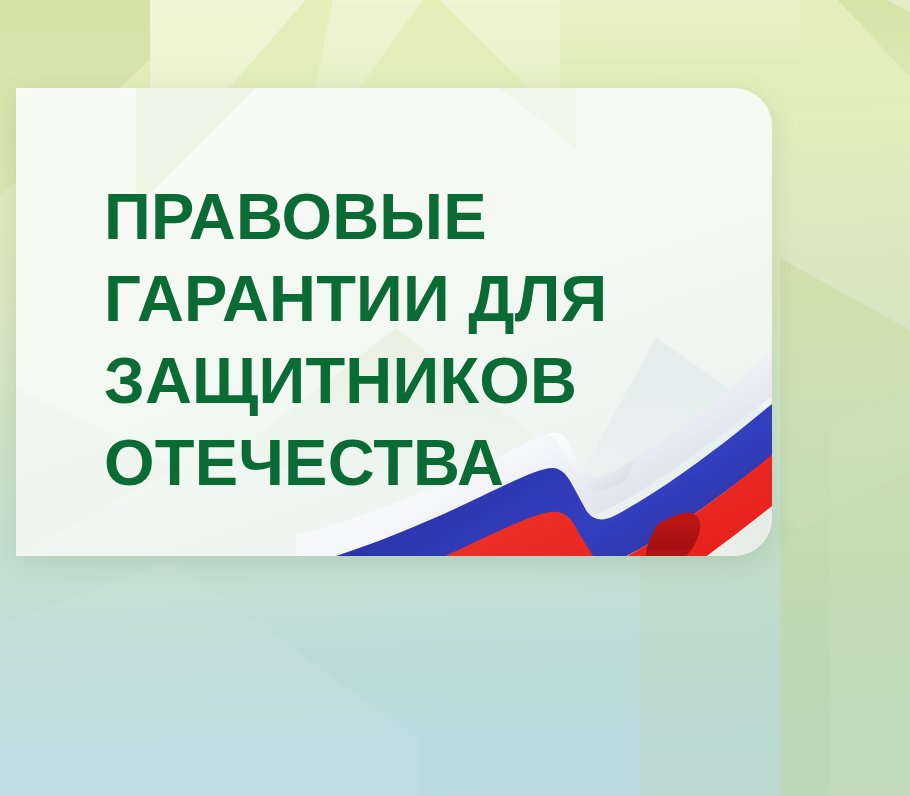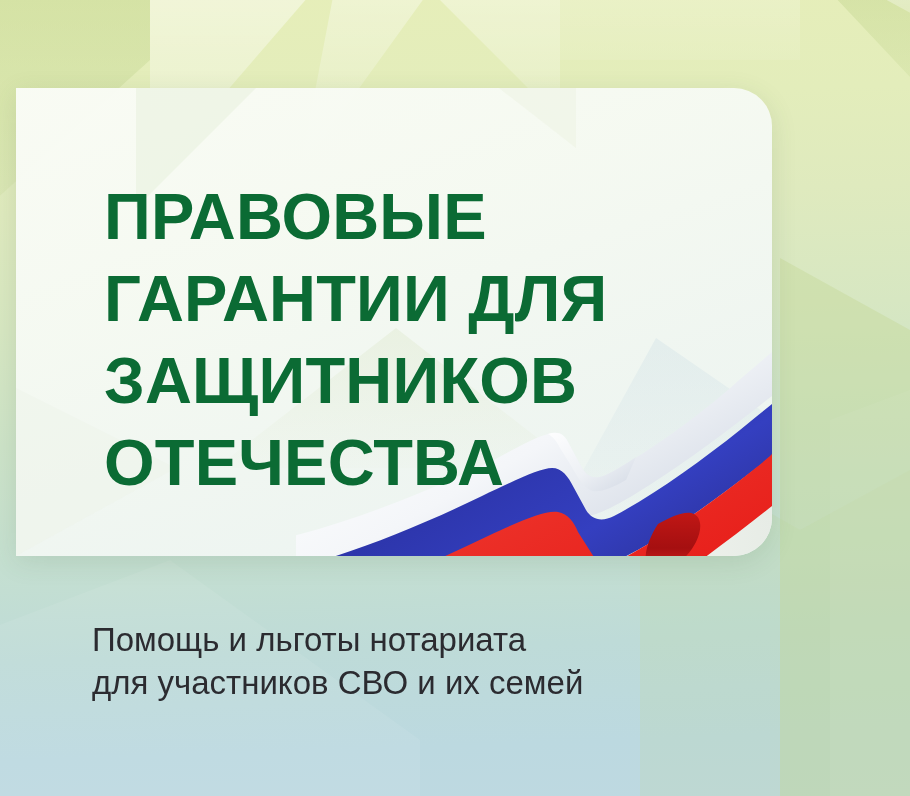--- a/index.html
+++ b/index.html
@@ -291,16 +291,14 @@
                  C 340,236 342,230 350,224 Z" fill="#8f0c0d" opacity="0.85"></path>
       </svg>
     </div>
 
     <h1 class="headline">ПРАВОВЫЕ
 ГАРАНТИИ ДЛЯ
 ЗАЩИТНИКОВ
 ОТЕЧЕСТВА</h1>
   </div>
 
-  <p class="subtitle">Помощь и льготы нотариата
-для участников СВО и их семей</p>
 
 </div>
 
 </body></html>

